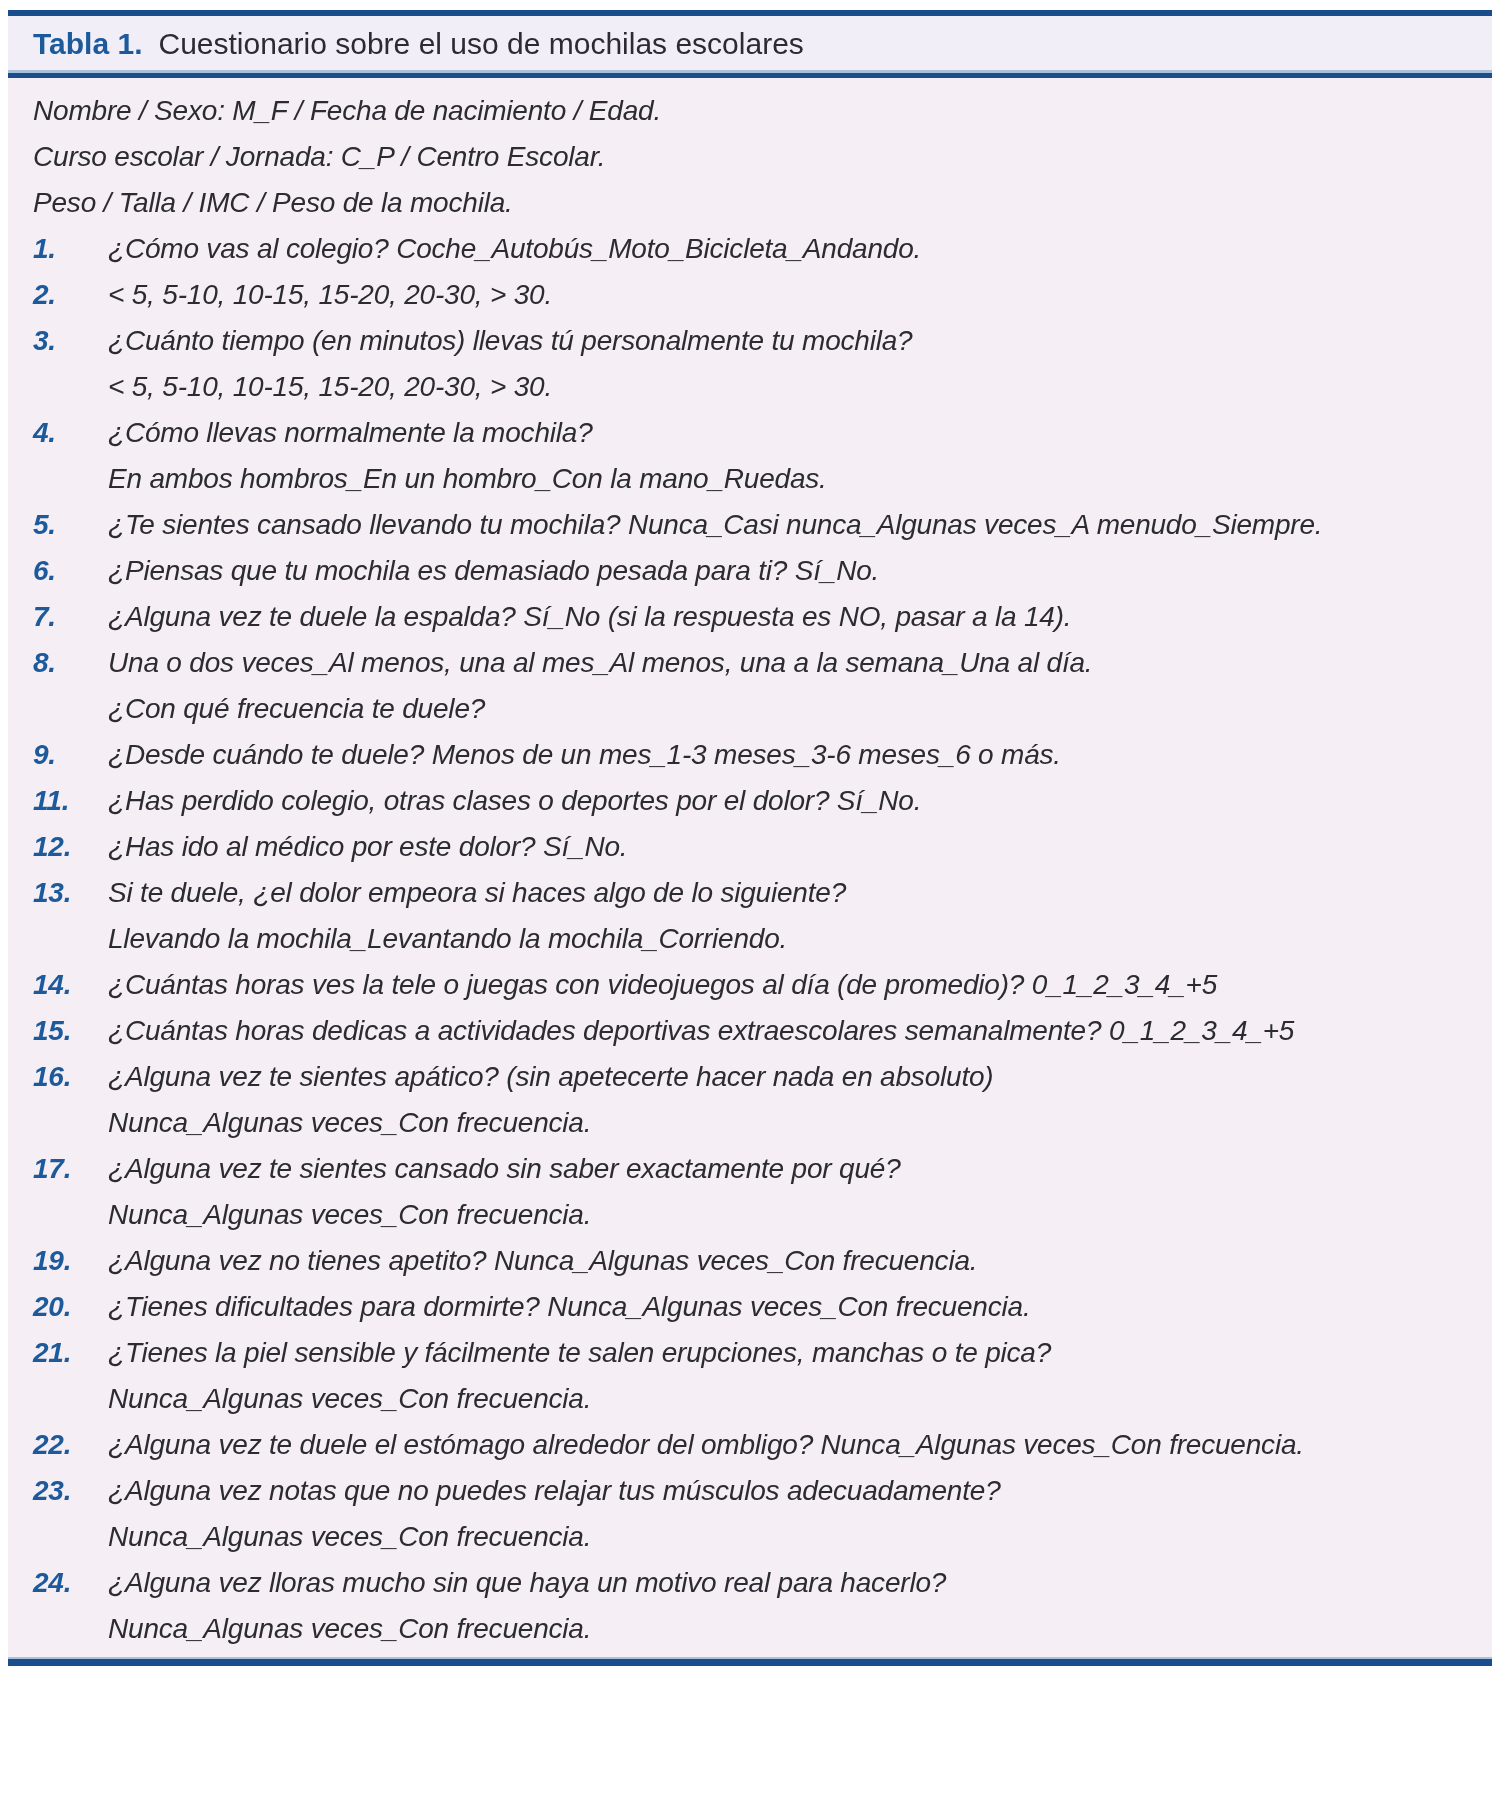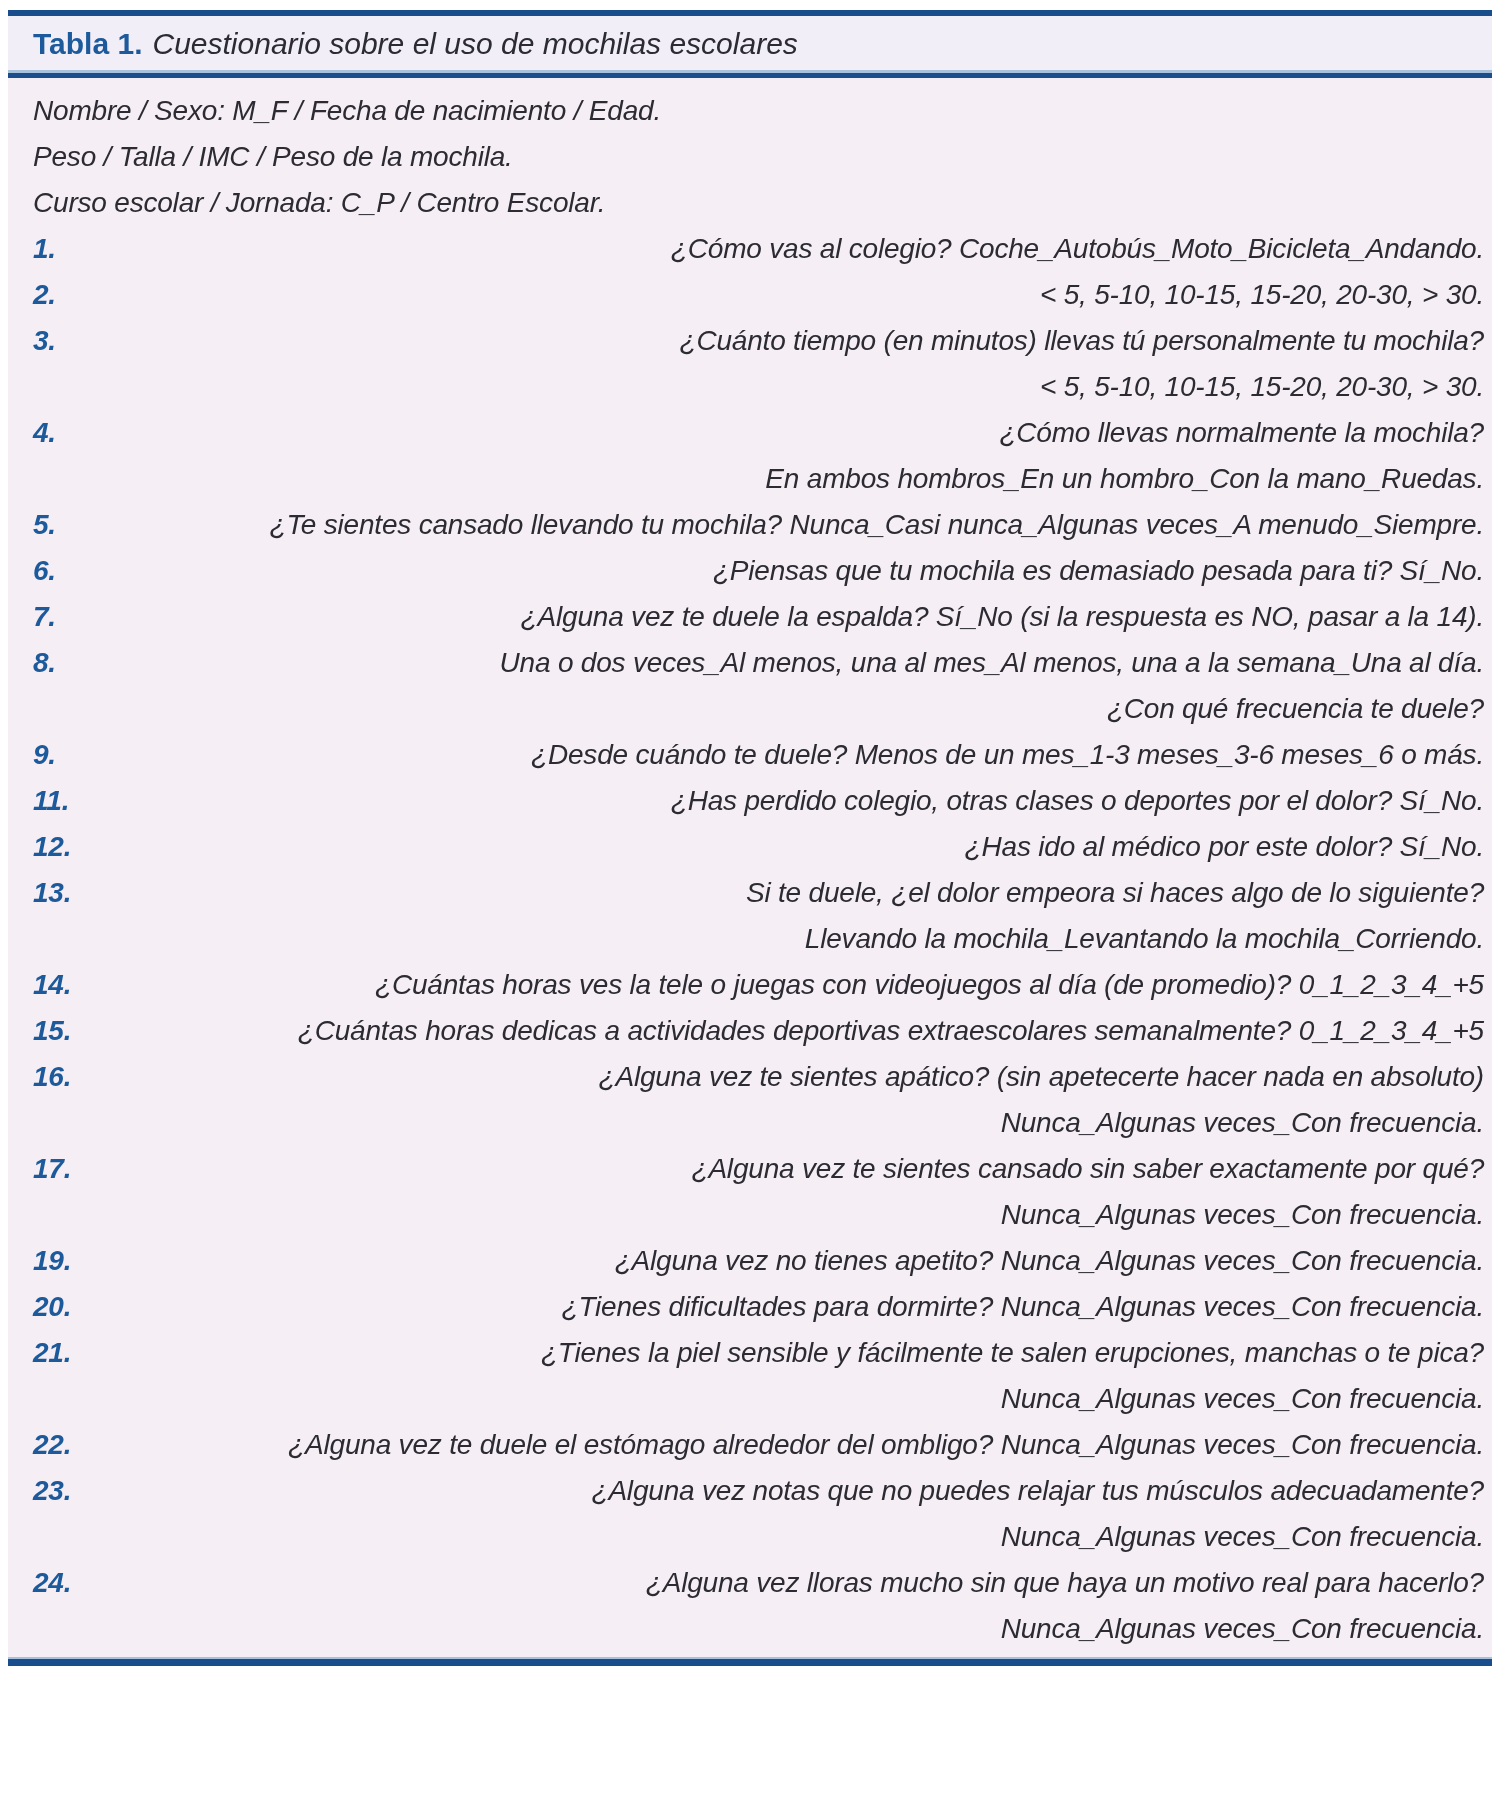--- a/index.html
+++ b/index.html
@@ -27,23 +27,22 @@
     font-size: 30px;
     line-height: 32px;
     white-space: nowrap;
   }
   .title-label {
     color: var(--accent, #1c5a9b);
     font-weight: bold;
     margin-top: 10px;
   }
   .title-text {
-    font-style: italic;
     color: var(--text, #2c2b33);
-    margin-left: 10px;
+    margin-left: 16px;
   }
   .divider-light { height: 3px; background: var(--rule-light, #a9c2dc); }
   .divider-dark  { height: 5px; background: var(--rule, #1a4d8c); }
   .q-body {
     background: var(--bg-body, #f5eef4);
     padding: 10px 8px 5px 25px;
     font-size: 28px;
     color: var(--text, #2c2b33);
     letter-spacing: -0.2px;
     font-style: italic;
@@ -56,21 +55,21 @@
     display: flex;
     align-items: flex-start;
   }
   .q-num {
     flex: 0 0 75px;
     width: 75px;
     color: var(--accent, #1c5a9b);
     font-weight: bold;
     line-height: 46px;
   }
-  .q-lines { flex: 1 1 auto; min-width: 0; text-align: right; }
+  .q-lines { flex: 1 1 auto; min-width: 0; }
   .q-line {
     line-height: 46px;
     white-space: nowrap;
   }
   .rule-bottom-light { height: 2px; background: var(--rule-light, #a9c2dc); }
   .rule-bottom-dark  { height: 7px; background: var(--rule, #1a4d8c); }
 </style>
 </head>
 <body>
 
@@ -79,23 +78,23 @@
     <div class="rule-top"></div>
     <div class="table-header">
       <span class="title-label">Tabla 1.</span><span class="title-text">Cuestionario sobre el uso de mochilas escolares</span>
     </div>
     <div class="divider-light"></div>
     <div class="divider-dark"></div>
     <div class="q-body">
       <div id="intro-block">
   <div class="intro-line">Nombre / Sexo: M_F / Fecha de nacimiento / Edad.</div>
 
+  <div class="intro-line">Curso escolar / Jornada: C_P / Centro Escolar.</div>
+
   <div class="intro-line">Peso / Talla / IMC / Peso de la mochila.</div>
-
-  <div class="intro-line">Curso escolar / Jornada: C_P / Centro Escolar.</div>
 </div>
       <div id="question-list">
   <div class="q-item">
     <span class="q-num">1.</span>
     <div class="q-lines">
   <div class="q-line">¿Cómo vas al colegio? Coche_Autobús_Moto_Bicicleta_Andando.</div>
 </div>
   </div>
 
   <div class="q-item">

